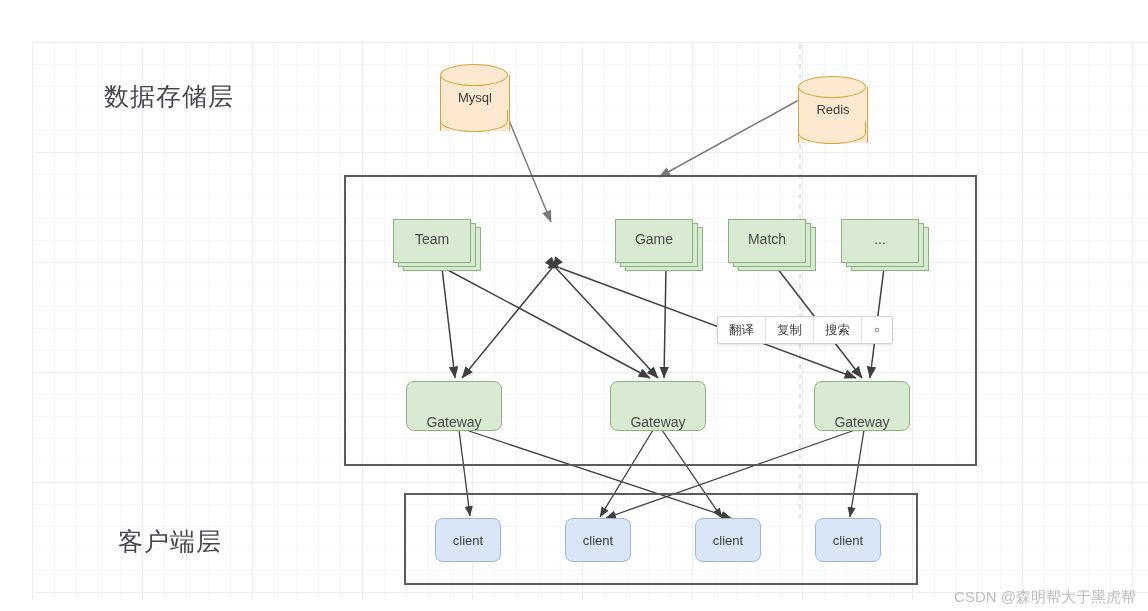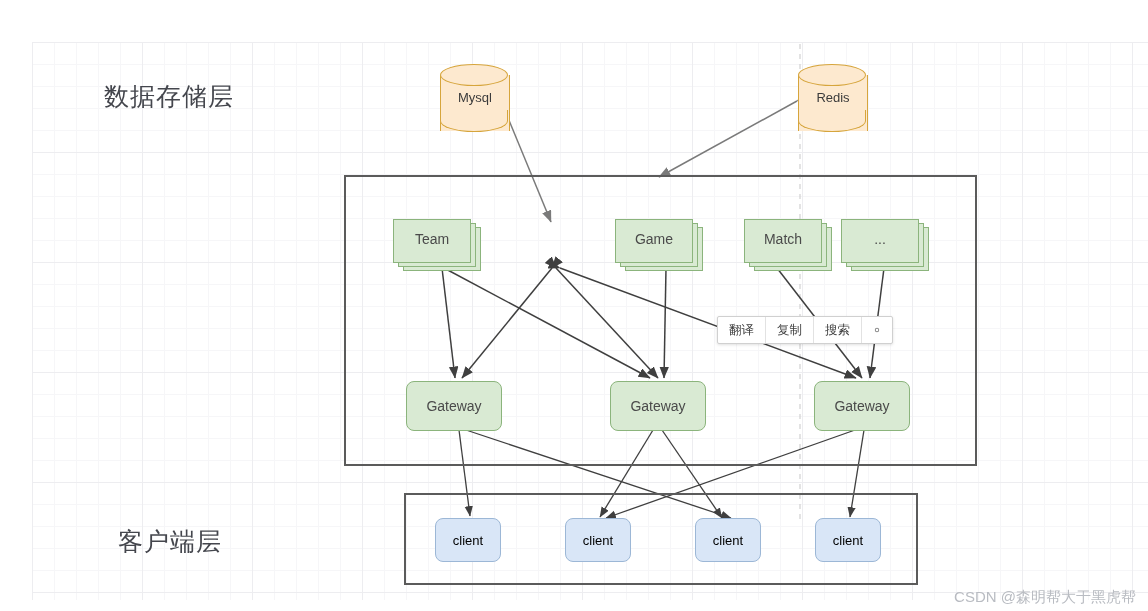--- a/index.html
+++ b/index.html
@@ -96,21 +96,21 @@
   .cyl .cyl-text {
     position: absolute;
     left: 0; top: 26px;
     width: 70px;
     text-align: center;
     font-size: 13px;
     color: #3b3b3b;
     z-index: 3;
   }
   #db-mysql { left: 440px; top: 64px; }
-  #db-redis { left: 798px; top: 64px; padding-left: 12px; }
+  #db-redis { left: 798px; top: 76px; padding-left: 12px; }
 
   
   .stack {
     position: absolute;
     width: 88px;
     height: 52px;
     border-radius: 16px;
   }
   .stack .sh {
     position: absolute;
@@ -134,39 +134,39 @@
   
   .gw {
     position: absolute;
     width: 96px;
     height: 50px;
     background: #d9ead3;
     border: 1.2px solid #8bb47c;
     border-radius: 8px;
     box-sizing: border-box;
     display: flex;
-    align-items: center;
+    align-items: flex-end;
     justify-content: center;
     font-size: 14px;
     color: #4a4a4a;
   }
   
   .cl {
     position: absolute;
     width: 66px;
     height: 44px;
     background: #d9e6f7;
     border: 1.2px solid #9cb7d6;
     border-radius: 8px;
     box-sizing: border-box;
     display: flex;
     align-items: center;
     justify-content: center;
     font-size: 13px;
-    color: #000000;
+    color: #404040;
   }
   
   #sel-toolbar {
     position: absolute;
     left: 717px;
     top: 316px;
     height: 26px;
     display: flex;
     align-items: stretch;
     background: #ffffff;
@@ -262,21 +262,21 @@
     <div class="sh sh2"></div>
     <div class="sh sh1"></div>
     <div class="stack-text">Team</div>
   </div>
   <div class="stack" style="left:615px; top:219px;">
     <div class="sh sh3"></div>
     <div class="sh sh2"></div>
     <div class="sh sh1"></div>
     <div class="stack-text">Game</div>
   </div>
-  <div class="stack" style="left:744px; top:219px;">
+  <div class="stack" style="left:728px; top:219px;">
     <div class="sh sh3"></div>
     <div class="sh sh2"></div>
     <div class="sh sh1"></div>
     <div class="stack-text">Match</div>
   </div>
   <div class="stack" style="left:841px; top:219px;">
     <div class="sh sh3"></div>
     <div class="sh sh2"></div>
     <div class="sh sh1"></div>
     <div class="stack-text">...</div>

